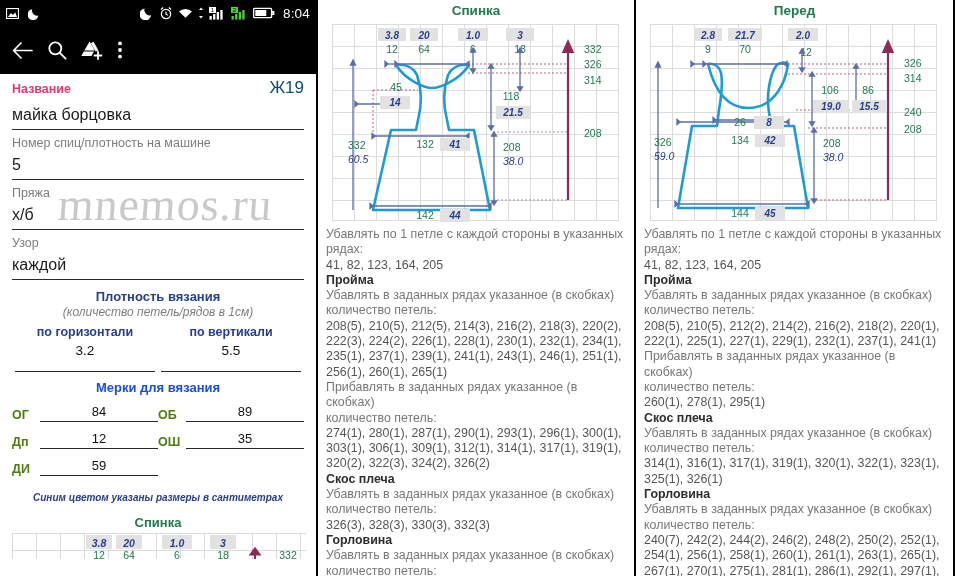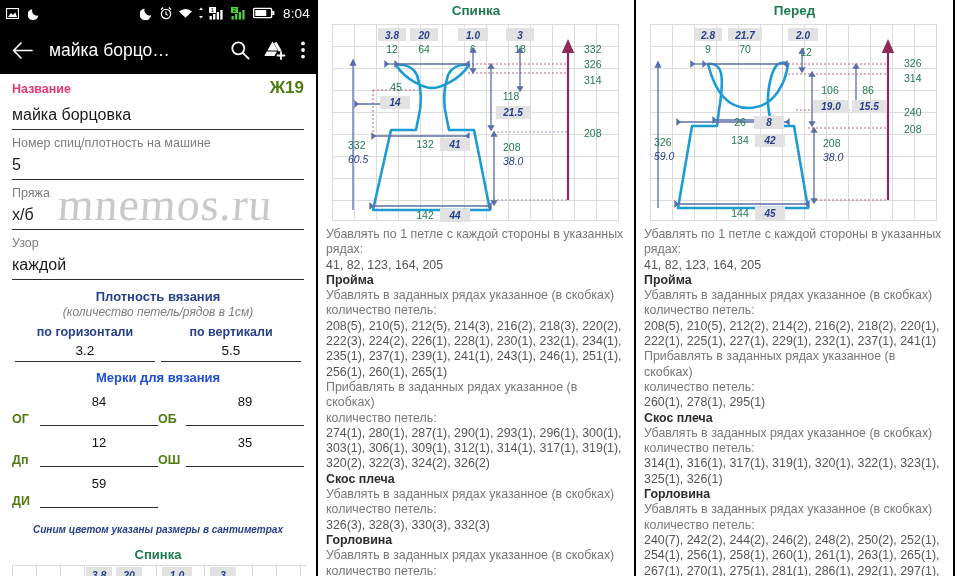--- a/index.html
+++ b/index.html
@@ -47,21 +47,21 @@
   
   .content-left {
     background:#fff; height: calc(576px - 26px - 48px);
     overflow:hidden; padding: 0 12px;
   }
   .row-title {
     display:flex; align-items:baseline; justify-content:space-between;
     padding-top: 4px; padding-bottom: 2px;
   }
   .lbl-pink { color:#e8376f; font-size:12.5px; font-weight:bold; }
-  .code-pink{ color:#4d7c0f; font-size:17px; font-weight:bold;text-align:center; }
+  .code-pink{ color:#0c4a6e; font-size:17px; font-weight:normal;text-align:center; }
   .field-val {
     font-size:16px; color:#1a1a1a; padding: 6px 0 5px 0;
     border-bottom: 1.6px solid #2b2b2b;
   }
   .field-lbl {
     font-size:12.5px; color:#7d7d7d; padding-top:6px;
   }
   .sect-title {
     text-align:center; color:#27408b; font-weight:bold; font-size:13px;
     padding-top: 9px;
@@ -71,34 +71,34 @@
     padding-top: 1px;
   }
   .dens-hdr {
     display:flex; color:#27408b; font-weight:bold; font-size:12.5px;
     padding-top: 6px;
   }
   .dens-hdr span { flex:1; text-align:center; }
   .dens-vals { display:flex; padding-top:4px; }
   .dens-vals .cell {
     flex:1; text-align:center; font-size:13.5px; color:#111;
-    border-bottom:1.6px solid #2b2b2b; padding-bottom:3px; margin: 0 3px;
+    border-bottom:1.6px solid #2b2b2b; padding-bottom:13px; margin: 0 3px;
   }
   .meas-title {
     text-align:center; color:#1d4ed8; font-weight:bold; font-size:13px;
     padding-top: 8px;
   }
   .meas-row { display:flex; align-items:flex-end; padding-top: 9px; }
   .meas-cell { flex:1; display:flex; align-items:flex-end; }
   .meas-key {
     color:#4d7c0f; font-weight:bold; font-size:12.5px; width:28px; flex:none;
   }
   .meas-underline {
     flex:1; border-bottom:1.7px solid #2b2b2b; text-align:center;
-    font-size:13px; color:#111; padding-bottom:16px;
+    font-size:13px; color:#111; padding-bottom:2px;
   }
   .note-blue {
     text-align:center; color:#27408b; font-style:italic; font-weight:bold;
     font-size:10px; padding-top: 16px;
   }
   .diag-hdr {
     text-align:center; color:#1f7a4d; font-weight:bold; font-size:13px;
     padding-top: 12px;
   }
   .mini-strip { position:relative; height: 24px; margin-top:3px; }
@@ -203,21 +203,20 @@
         <span class="sb-time">8:04</span>
       </div>
     </div>
 
     <div class="appbar">
       <span class="act">
         <svg width="21" height="19" viewBox="0 0 21 19">
             <path d="M20 9.5H2M9 2 1.6 9.5 9 17" stroke="#fff" stroke-width="1.7" fill="none" stroke-linecap="round" stroke-linejoin="round"></path>
           </svg>
       </span>
-      <span class="title">майка борцо…</span>
       <span class="act">
         <svg width="20" height="20" viewBox="0 0 20 20">
             <circle cx="8.3" cy="8.3" r="6" fill="none" stroke="#fff" stroke-width="1.8"></circle>
             <path d="M12.8 12.8 18.6 18.6" stroke="#fff" stroke-width="1.8" stroke-linecap="round"></path>
           </svg>
       </span>
       <span class="act">
         <svg width="22" height="20" viewBox="0 0 22 20">
           <path d="M8.6 1.4 13.8 10.4H3.4Z" fill="#fff"></path>
           <path d="M2.8 11.6h10.2l-2.6 4.5H0.3Z" fill="#fff"></path>

